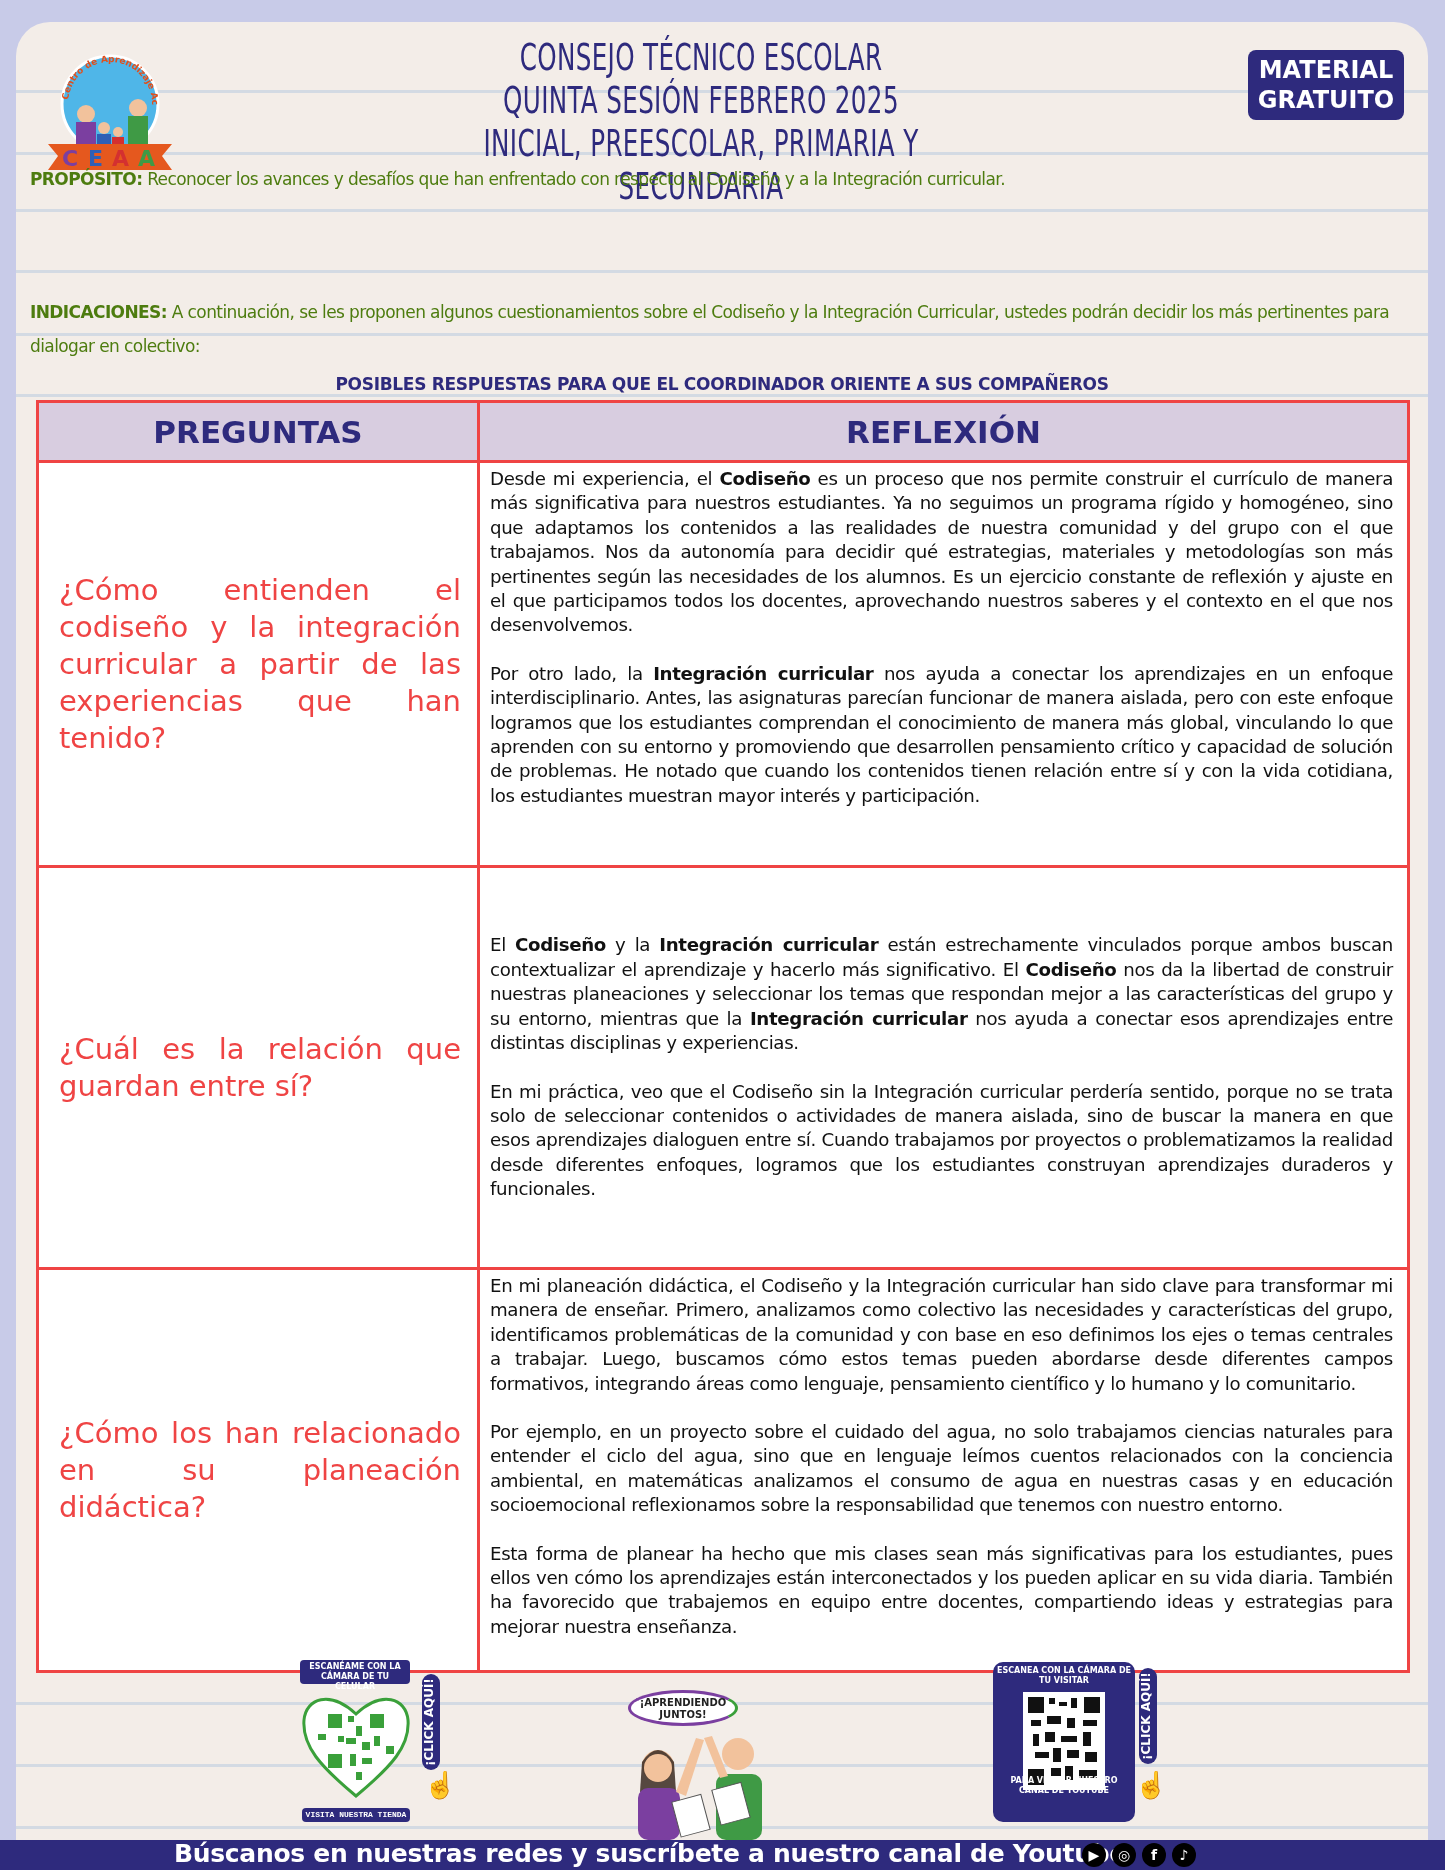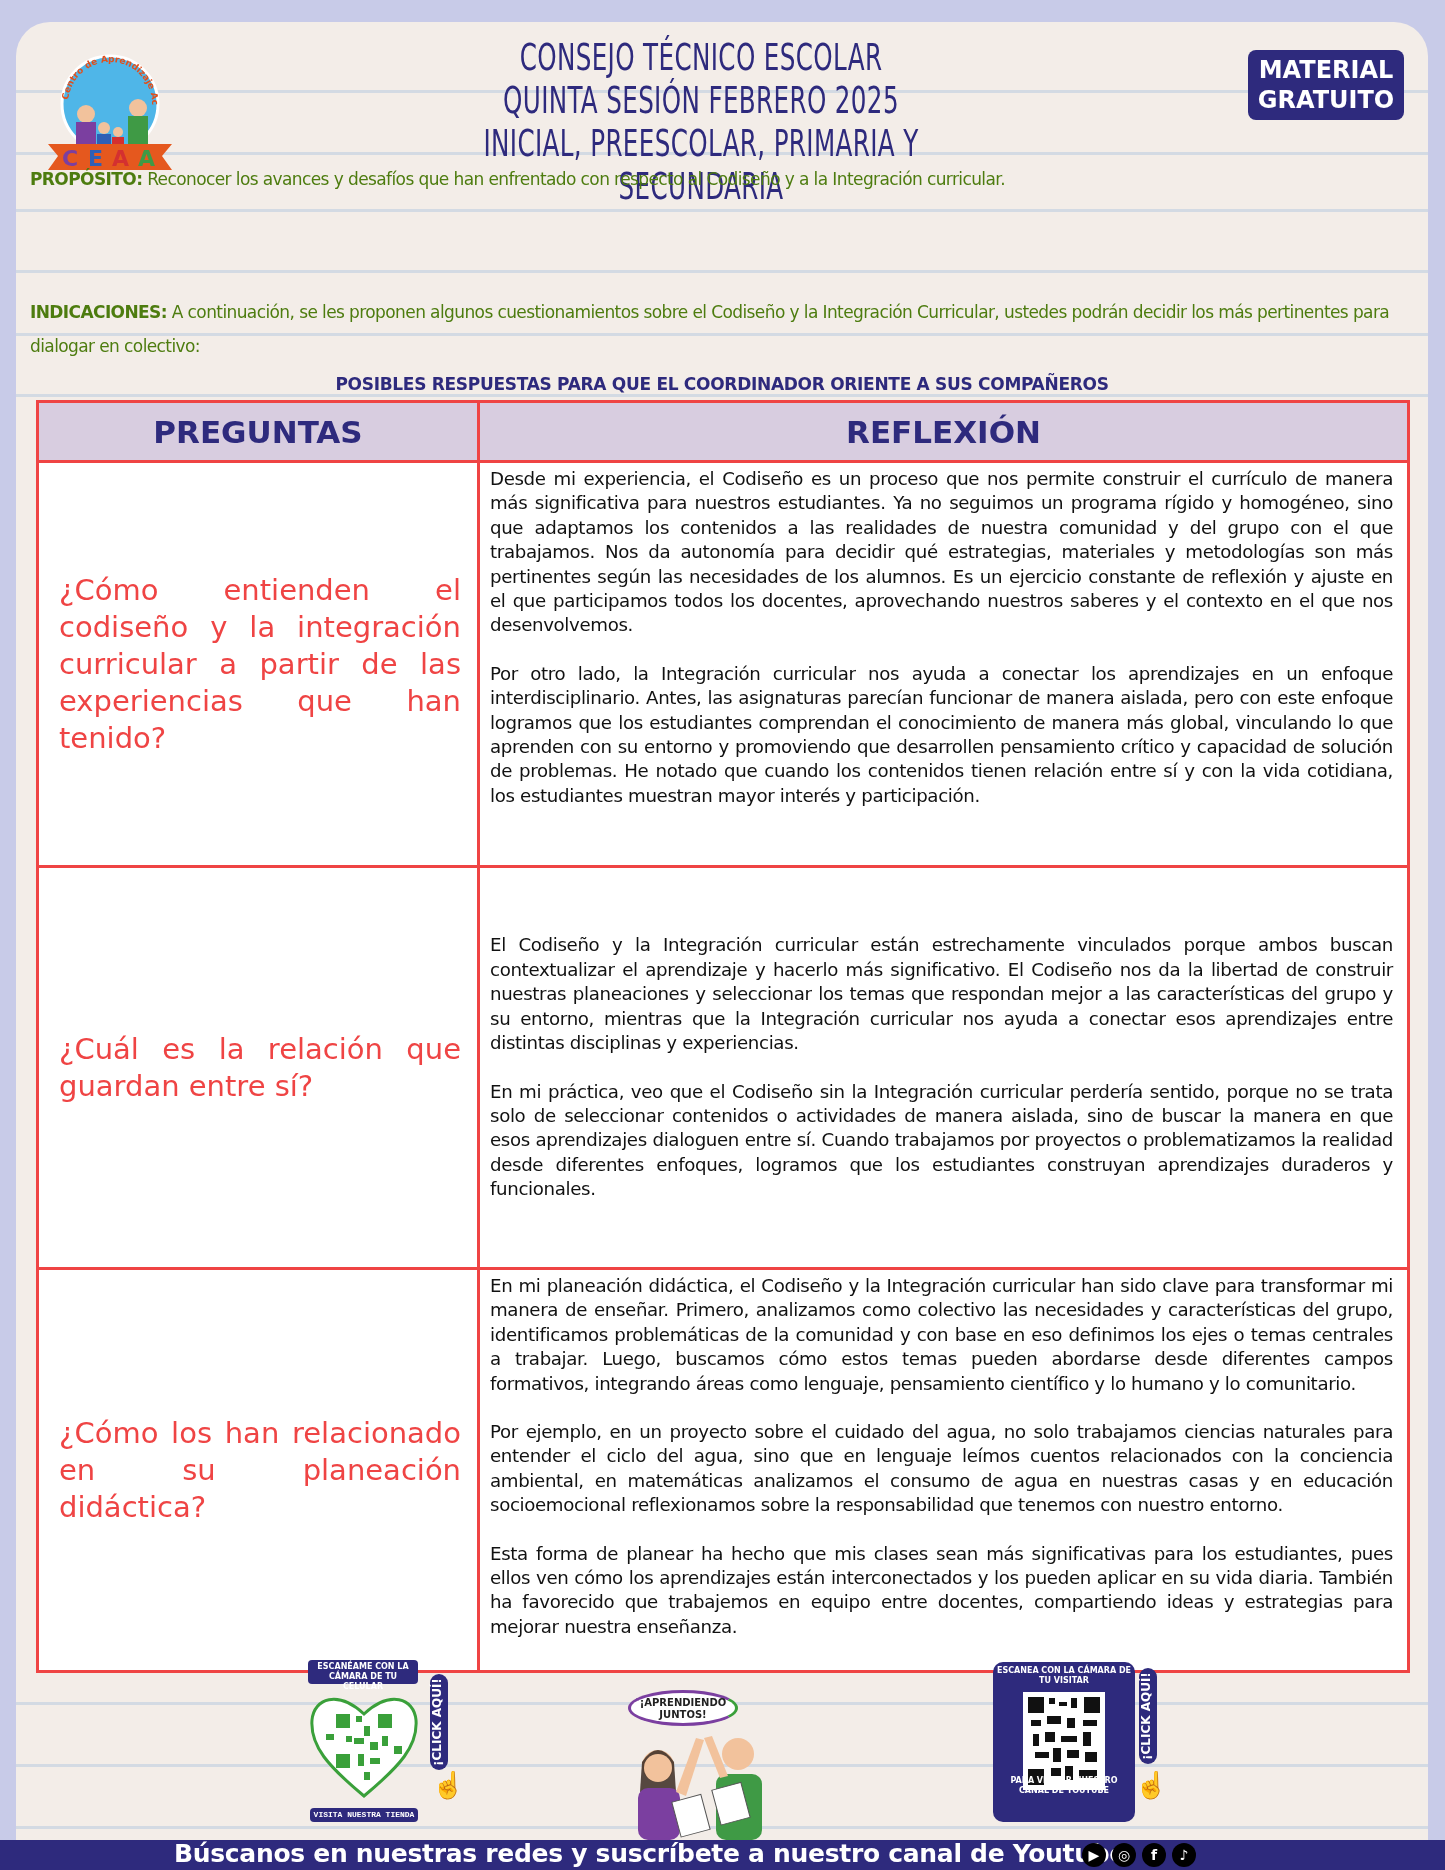--- a/index.html
+++ b/index.html
@@ -15,28 +15,28 @@
   .para b{font-weight:bold;}
   .possible{position:absolute;left:0;width:1412px;top:352px;text-align:center;color:#2e2a7d;font-weight:bold;font-size:17px;font-family:"DejaVu Sans",sans-serif;letter-spacing:-0.3px;}
   table.main{position:absolute;left:20px;top:378px;width:1374px;border-collapse:collapse;background:#fff;}
   table.main td, table.main th{border:3px solid #ef4444;}
   table.main th{background:#d8cde0;color:#2e2a7d;font-size:31px;font-weight:bold;height:60px;font-family:"DejaVu Sans",sans-serif;}
   th.q{width:441px;}
   td.q{padding:0 16px 0 20px;font-size:29px;line-height:37px;color:#ef4444;text-align:justify;font-family:"DejaVu Sans",sans-serif;vertical-align:middle;}
   td.r{padding:4px 14px 4px 10px;font-size:18.2px;line-height:24.4px;color:#111;text-align:justify;font-family:"DejaVu Sans",sans-serif;vertical-align:top;letter-spacing:-0.35px;}
   td.r p{margin:0;}
   td.r p + p{margin-top:24px;}
-  td.r b{font-weight:normal;margin-top:24px;}
+  td.r b{font-weight:bold;margin-top:24px;}
   .row1{height:405px;}
   .row2{height:402px;}
   .row3{height:403px;}
   .footer{position:absolute;left:0;top:1840px;width:1445px;height:30px;background:#2e2a7d;color:#fff;font-weight:bold;font-size:25px;line-height:30px;font-family:"DejaVu Sans",sans-serif;}
   .footer .txt{position:absolute;left:174px;top:-1px;letter-spacing:-0.3px;}
   .social{position:absolute;top:3px;width:24px;height:24px;border-radius:50%;background:#000;color:#fff;font-size:14px;text-align:center;line-height:24px;}
-  .qr1{position:absolute;left:308px;top:1660px;width:170px;height:180px;}
+  .qr1{position:absolute;left:300px;top:1660px;width:170px;height:180px;}
   .qr3{position:absolute;left:985px;top:1662px;width:180px;height:160px;}
   .mascots{position:absolute;left:620px;top:1680px;width:160px;height:160px;}
   .lbl{position:absolute;background:#2e2a7d;color:#fff;font-weight:bold;font-size:8px;text-align:center;border-radius:4px;line-height:10px;font-family:"DejaVu Sans",sans-serif;}
   .click{position:absolute;background:#2e2a7d;color:#fff;font-weight:bold;font-size:12px;border-radius:9px;writing-mode:vertical-rl;transform:rotate(180deg);text-align:center;font-family:"DejaVu Sans",sans-serif;}
 </style>
 </head>
 <body>
 
 <div class="sheet">
   <div class="rule" style="top:68px"></div>

